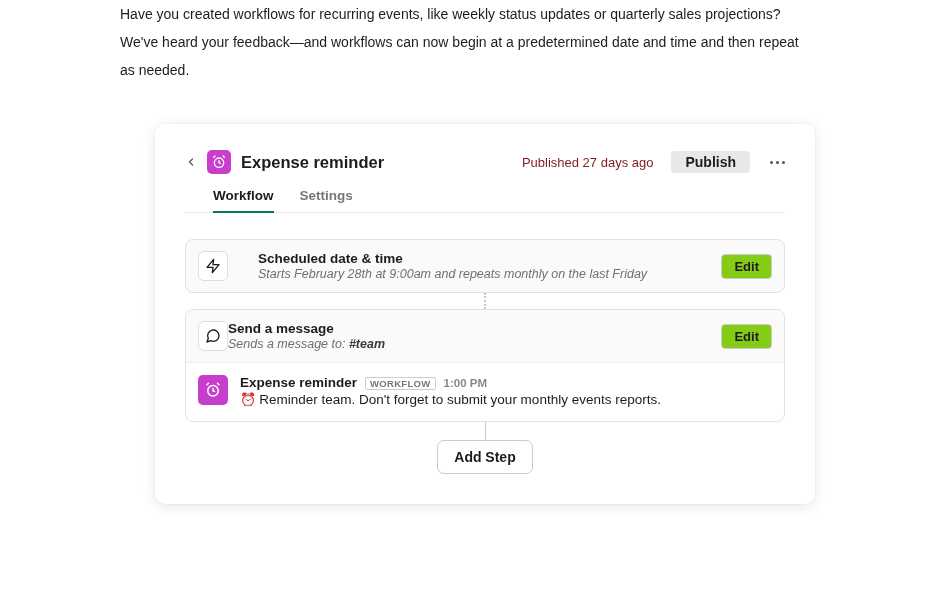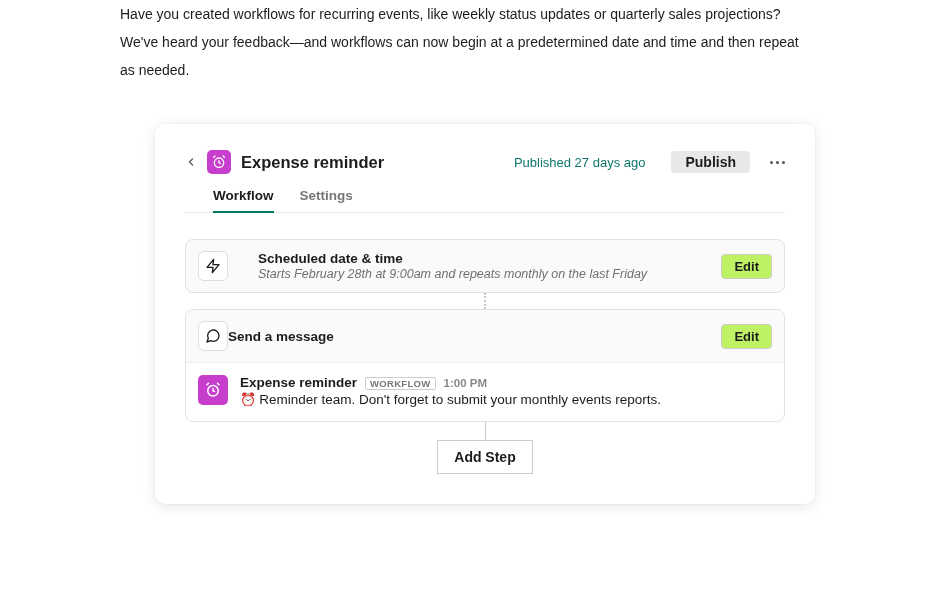--- a/index.html
+++ b/index.html
@@ -44,34 +44,34 @@
   }
   .app-icon svg { width: 16px; height: 16px; }
   .title {
     font-weight: 800;
     font-size: 16.5px;
     color: #1d1c1d;
     flex: 0 0 auto;
   }
   .spacer { flex: 1 1 auto; }
   .pubtime {
-    color: #0f766e;
+    color: #7f1d1d;
     font-size: 13px;
     font-weight: 500;
   }
   .publish-btn {
     background: #e8e8e8;
     color: #1d1c1d;
     font-weight: 700;
     font-size: 14px;
     border: none;
     border-radius: 4px;
     padding: 3px 14px;
     cursor: pointer;
-    margin-left: 16px;
+    margin-left: 8px;
   }
   .more {
     margin-left: 10px;
     display: flex; gap: 3px;
     cursor: pointer;
     color: #555;
   }
   .more span {
     width: 3px; height: 3px; border-radius: 50%; background: #555;
   }
@@ -123,21 +123,21 @@
     color: #1d1c1d;
   }
   .step-sub {
     font-size: 12.5px;
     color: #6f6f6f;
     margin-top: 1px;
     font-style: italic;
   }
   .step-sub .strong { color: #3a3a3a; font-weight:600; }
   .edit-btn {
-    background: #bef264;
+    background: #84cc16;
     border: 1px solid #ccc;
     border-radius: 4px;
     padding: 4px 12px;
     font-size: 13px;
     font-weight: 700;
     color: #1d1c1d;
     cursor: pointer;
   }
   .connector {
     height: 16px;
@@ -191,21 +191,21 @@
   .connector-solid::before {
     content:"";
     position:absolute;
     left:50%; top:0; bottom:0;
     border-left: 1px solid #c9c9c9;
   }
   .addstep-row { display:flex; justify-content:center; }
   .addstep {
     background:#fff;
     border:1px solid #ccc;
-    border-radius:0;
+    border-radius:7px;
     padding:8px 16px;
     font-size:14px;
     font-weight:700;
     color:#1d1c1d;
     cursor:pointer;
   }
   .clock-emoji { font-size:13px; color:#d94848; display:inline-block; margin-right:3px;}
 </style>
 </head>
 <body>
@@ -264,20 +264,23 @@
 
       <div class="msg-block">
         <div class="msg-head">
           <div class="step-icon">
             <svg viewBox="0 0 24 24" fill="none" stroke="#1d1c1d" stroke-width="2" stroke-linecap="round" stroke-linejoin="round">
                 <path d="M21 11.5a8.38 8.38 0 0 1-8.5 8.5 8.5 8.5 0 0 1-3.9-.95L3 21l1.95-5.6A8.5 8.5 0 1 1 21 11.5z"></path>
               </svg>
           </div>
           <div class="step-body">
             <div class="step-title">Send a message</div>
+            <div class="step-sub">
+              <span>Sends a message to: </span><span class="strong">#team</span>
+            </div>
           </div>
           <button class="edit-btn">Edit</button>
         </div>
         <div class="msg-body">
           <div class="msg-app-icon">
             <svg viewBox="0 0 24 24" fill="none" stroke="#fff" stroke-width="2" stroke-linecap="round" stroke-linejoin="round">
               <circle cx="12" cy="13" r="7"></circle>
               <path d="M12 10v3l2 1"></path>
               <path d="M6 3l-2 2"></path>
                 <path d="M18 3l2 2"></path>

